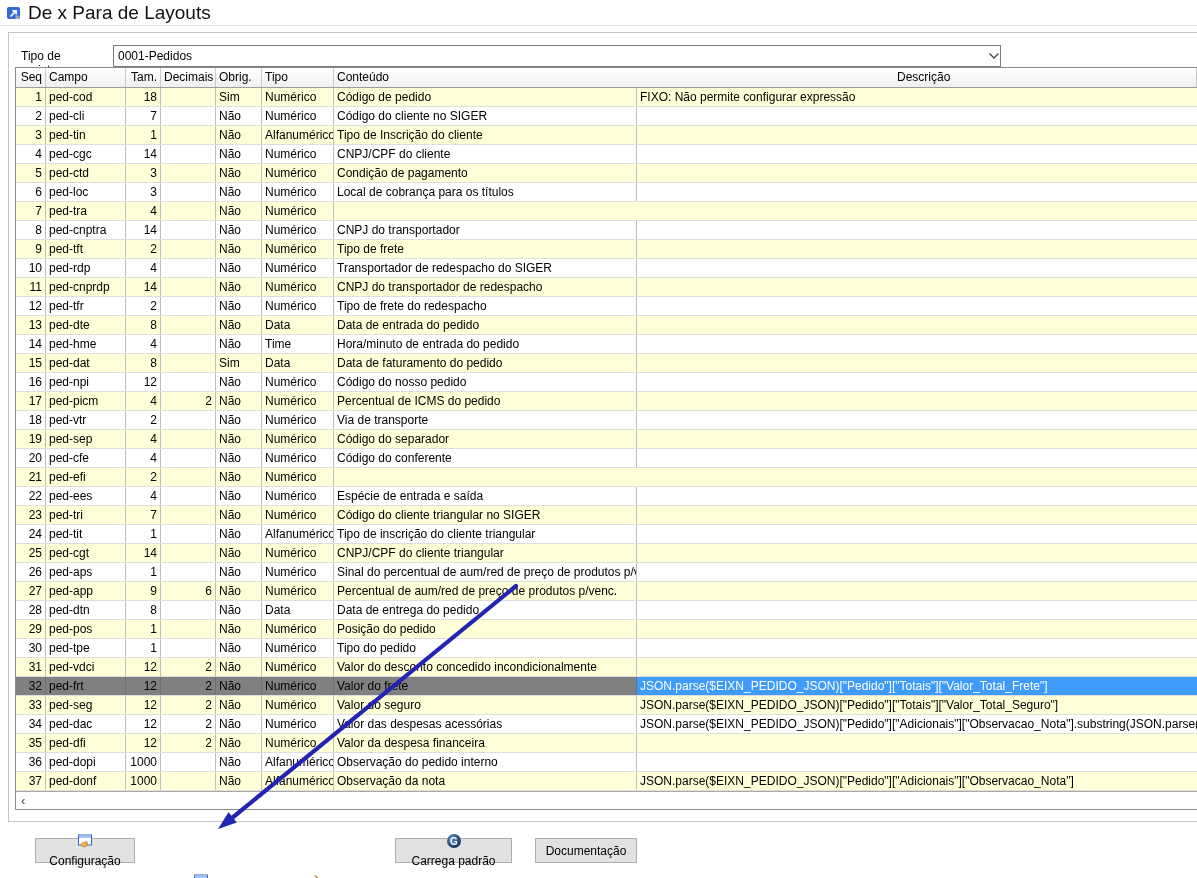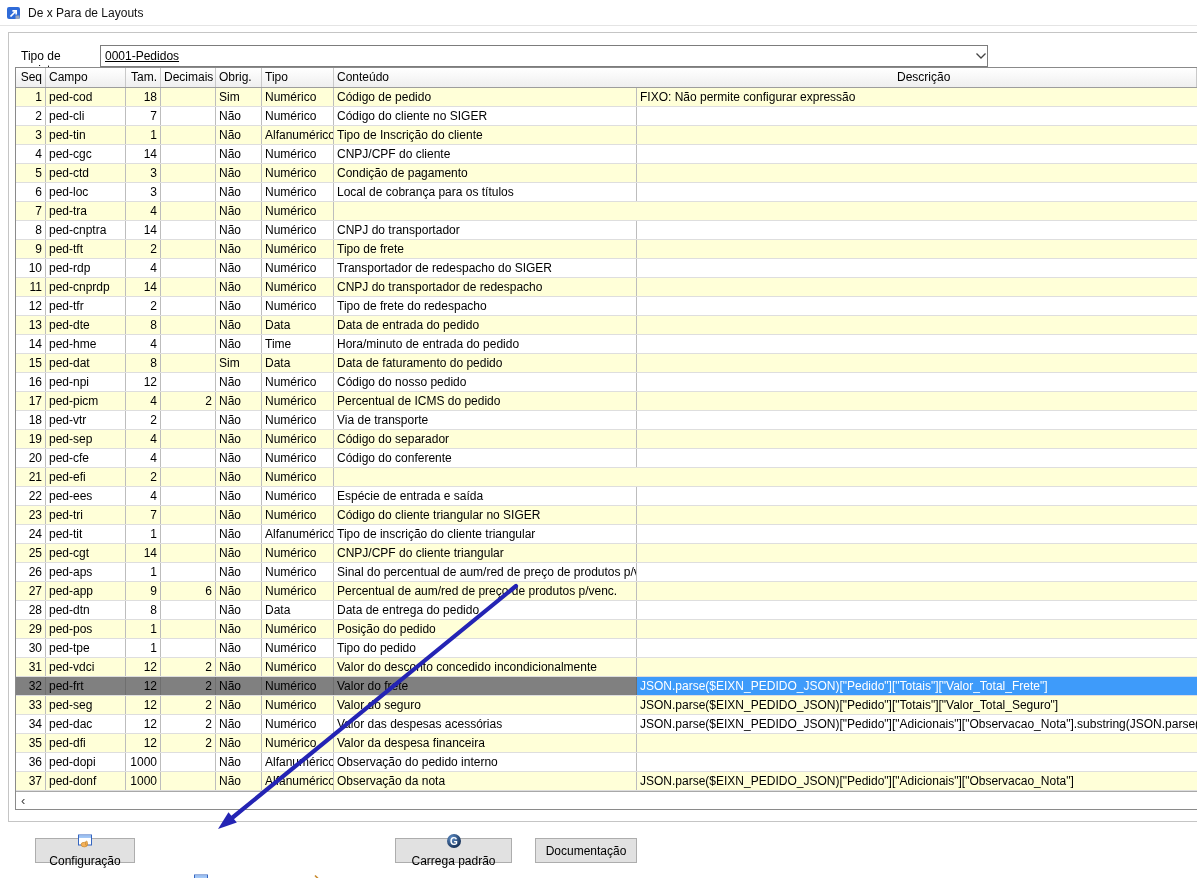--- a/index.html
+++ b/index.html
@@ -10,35 +10,35 @@
     font-size:12px;color:#000;
     -webkit-font-smoothing:antialiased;
   }
   
   .titlebar{
     position:absolute;left:0;top:0;width:1197px;height:26px;
     display:flex;align-items:center;gap:6px;padding-left:6px;box-sizing:border-box;
     border-bottom:1px solid #e4e4e4;background:#fff;
   }
   .titlebar .app-icon{width:16px;height:16px;flex:0 0 16px;}
-  .titlebar .title{font-size:12px;color:#111;}
+  .titlebar .title{font-size:19px;color:#111;}
   
   .panel{
     position:absolute;left:8px;top:32px;width:1192px;height:790px;
     border:1px solid #c5c5c5;background:#fff;box-sizing:border-box;
   }
   
   .recordtype-label{
     position:absolute;left:12px;top:16px;width:80px;color:#000;
   }
   .combobox{
-    position:absolute;left:91px;top:12px;width:888px;height:22px;
+    position:absolute;left:104px;top:12px;width:888px;height:22px;
     border:1px solid #7c7c7c;background:#fff;box-sizing:border-box;
     display:flex;align-items:center;justify-content:space-between;
-    padding:0 0 0 4px;cursor:default;text-decoration:underline;
+    padding:0 0 0 4px;cursor:default;
   }
   .combobox .chev{width:12px;height:8px;flex:0 0 12px;}
   
   .grid{
     position:absolute;left:6px;top:34px;width:1183px;
     border:1px solid #8a8a8a;background:#fff;box-sizing:border-box;overflow:hidden;
   }
   .grow{display:flex;height:19px;line-height:18px;border-bottom:1px solid #dedede;box-sizing:border-box;}
   .grow.header{
     height:20px;line-height:19px;

